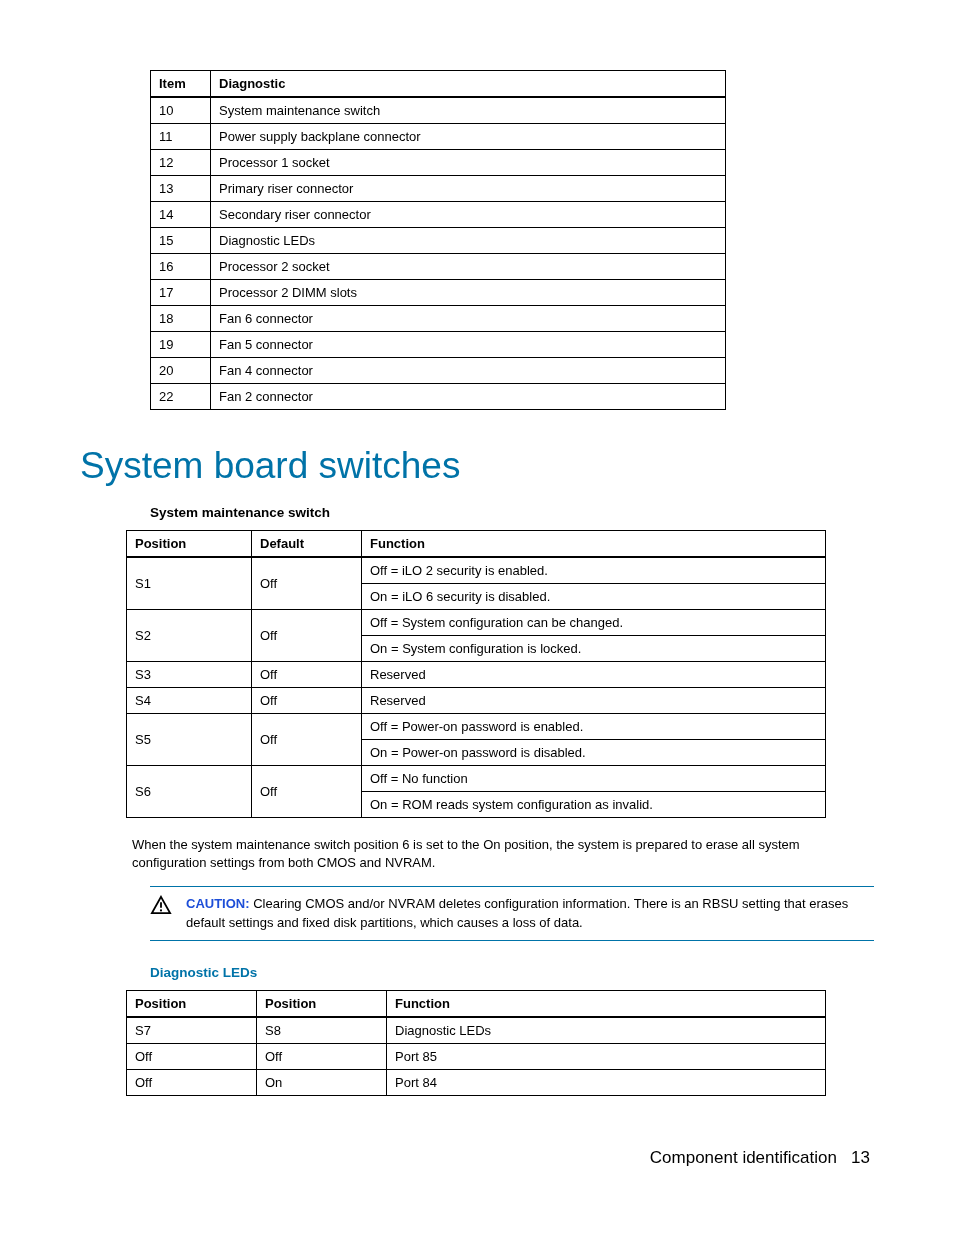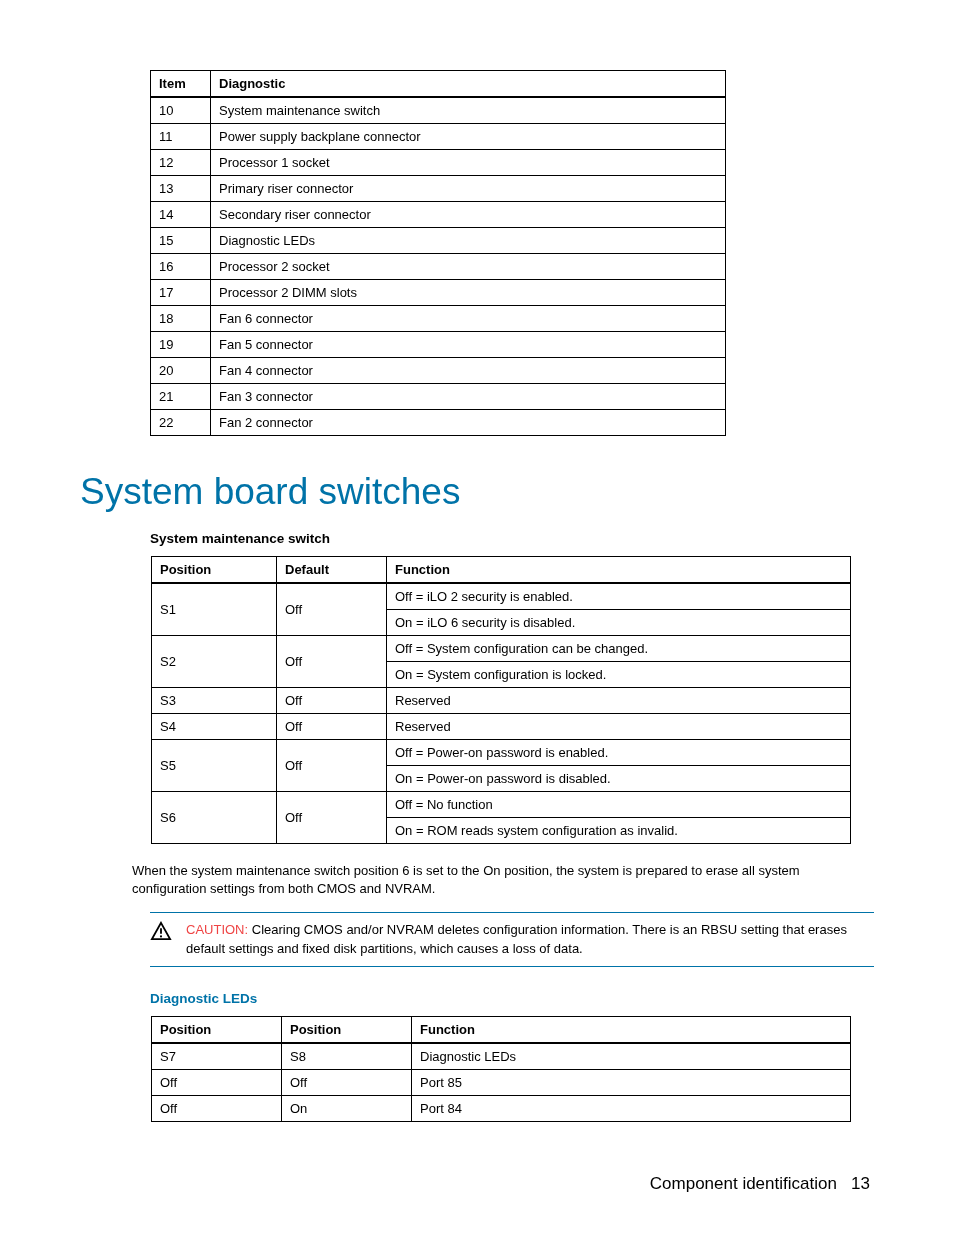--- a/index.html
+++ b/index.html
@@ -40,21 +40,21 @@
       font-weight: normal;
       margin-bottom: 18px;
     }
     .subheading {
       font-weight: bold;
       margin-left: 70px;
       margin-bottom: 10px;
       font-size: 13.5px;
     }
     .table2-wrapper, .table3-wrapper {
-      margin-left: 71px;
+      margin-left: 46px;
       margin-bottom: 18px;
     }
     .table2 {
       width: 700px;
     }
     .table2 th, .table2 td {
       border: 1px solid #000;
       padding: 5px 8px;
       text-align: left;
       font-weight: normal;
@@ -83,22 +83,22 @@
     }
     .caution-icon svg {
       width: 22px;
       height: 20px;
       flex-shrink: 0;
     }
     .caution-text {
       line-height: 1.4;
     }
     .caution-label {
-      color: #ef4444;
-      font-weight: normal;
+      color: #1d4ed8;
+      font-weight: bold;
     }
     .subheading2 {
       color: #0073a8;
       font-weight: bold;
       margin-left: 70px;
       margin-bottom: 10px;
       font-size: 13.5px;
     }
     .table3 {
       width: 700px;
@@ -170,24 +170,20 @@
           <td>18</td>
           <td>Fan 6 connector</td>
         </tr>
         <tr>
           <td>19</td>
           <td>Fan 5 connector</td>
         </tr>
         <tr>
           <td>20</td>
           <td>Fan 4 connector</td>
-        </tr>
-        <tr>
-          <td>21</td>
-          <td>Fan 3 connector</td>
         </tr>
         <tr>
           <td>22</td>
           <td>Fan 2 connector</td>
         </tr>
       </tbody>
   </table>
 </div>
 
 <h2 class="section-title">System board switches</h2>

